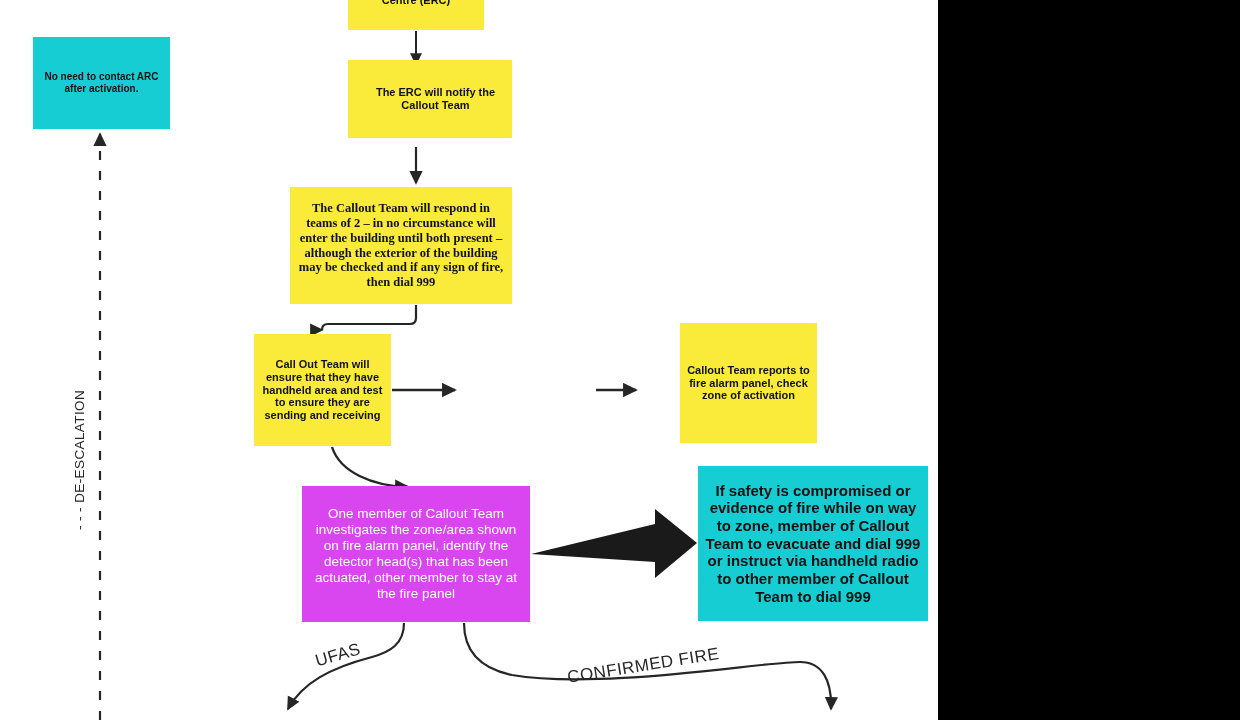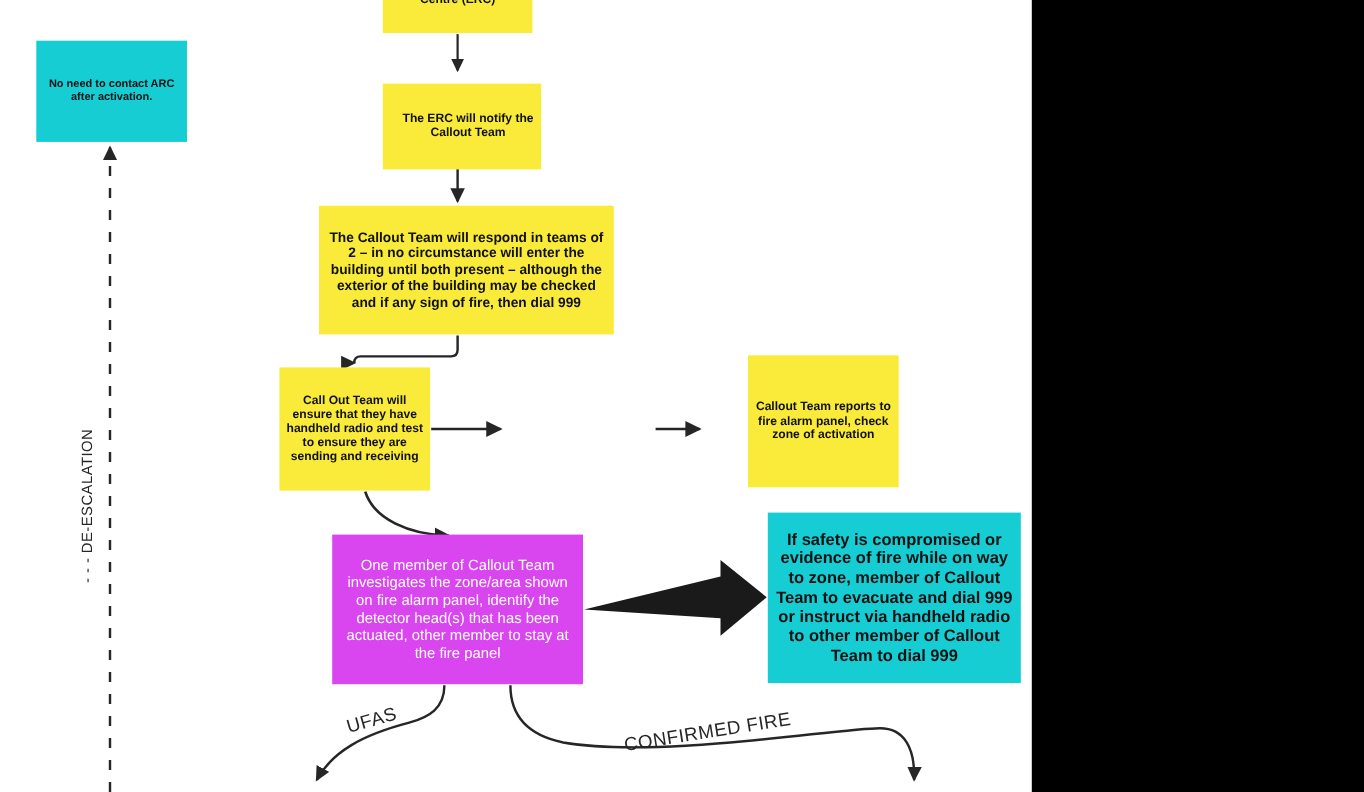--- a/index.html
+++ b/index.html
@@ -38,22 +38,22 @@
     line-height: 1.18;
     color: #111111;
     padding: 4px 6px;
   }
   .node.yellow { background: #FAEB3B; }
   .node.cyan   { background: #16CDD4; }
   .node.black  { background: #d946ef; color: #ffffff; font-weight: normal; }
 
   
   #node-erc          { left: 348px; top: -42px;  width: 136px; height: 72px;  font-size: 11px; }
-  #node-erc-notify   { left: 348px; top: 76px;   width: 144px; height: 78px;  font-size: 11px; padding-left: 17px; }
-  #node-callout-resp { left: 290px; top: 187px;  width: 268px; height: 117px; font-size: 12.5px; }
+  #node-erc-notify   { left: 348px; top: 60px;   width: 164px; height: 78px;  font-size: 11px; padding-left: 17px; }
+  #node-callout-resp { left: 290px; top: 187px;  width: 222px; height: 117px; font-size: 12.5px; font-family: Liberation Serif, serif; }
   #node-radio-test   { left: 254px; top: 334px;  width: 137px; height: 112px; font-size: 11px; }
   #node-ear-def      { left: 459px; top: 350px;  width: 136px; height: 80px;  font-size: 11px; }
   #node-panel-report { left: 640px; top: 323px;  width: 137px; height: 120px; font-size: 11px; margin-left: 40px; }
   #node-investigate  { left: 302px; top: 486px;  width: 228px; height: 136px; font-size: 13.5px; }
   #node-safety       { left: 698px; top: 466px;  width: 230px; height: 155px; font-size: 15px; }
   #node-no-arc       { left: 33px;  top: 37px;   width: 137px; height: 92px;  font-size: 10px; }
 
   
   #de-escalation-label {
     position: absolute;
@@ -131,21 +131,21 @@
   </svg>
 
   <div class="node cyan" id="node-no-arc">No need to contact ARC after activation.</div>
 
   <div class="node yellow" id="node-erc">Emergency Response Centre (ERC)</div>
 
   <div class="node yellow" id="node-erc-notify">The ERC will notify the Callout Team</div>
 
   <div class="node yellow" id="node-callout-resp">The Callout Team will respond in teams of 2 – in no circumstance will enter the building until both present – although the exterior of the building may be checked and if any sign of fire, then dial 999</div>
 
-  <div class="node yellow" id="node-radio-test">Call Out Team will ensure that they have handheld radio and test to ensure they are sending and receiving</div>
+  <div class="node yellow" id="node-radio-test">Call Out Team will ensure that they have handheld area and test to ensure they are sending and receiving</div>
 
 
   <div class="node yellow" id="node-panel-report">Callout Team reports to fire alarm panel, check zone of activation</div>
 
   <div class="node black" id="node-investigate">One member of Callout Team investigates the zone/area shown on  fire alarm panel, identify the detector head(s) that has been actuated, other member to stay at the fire panel</div>
 
   <div class="node cyan" id="node-safety">If safety is compromised or evidence of fire while on way to zone, member of Callout Team to evacuate and dial 999 or instruct via handheld radio to other member of Callout Team to dial 999</div>
 
   <div id="de-escalation-label">- - - DE-ESCALATION</div>
 

